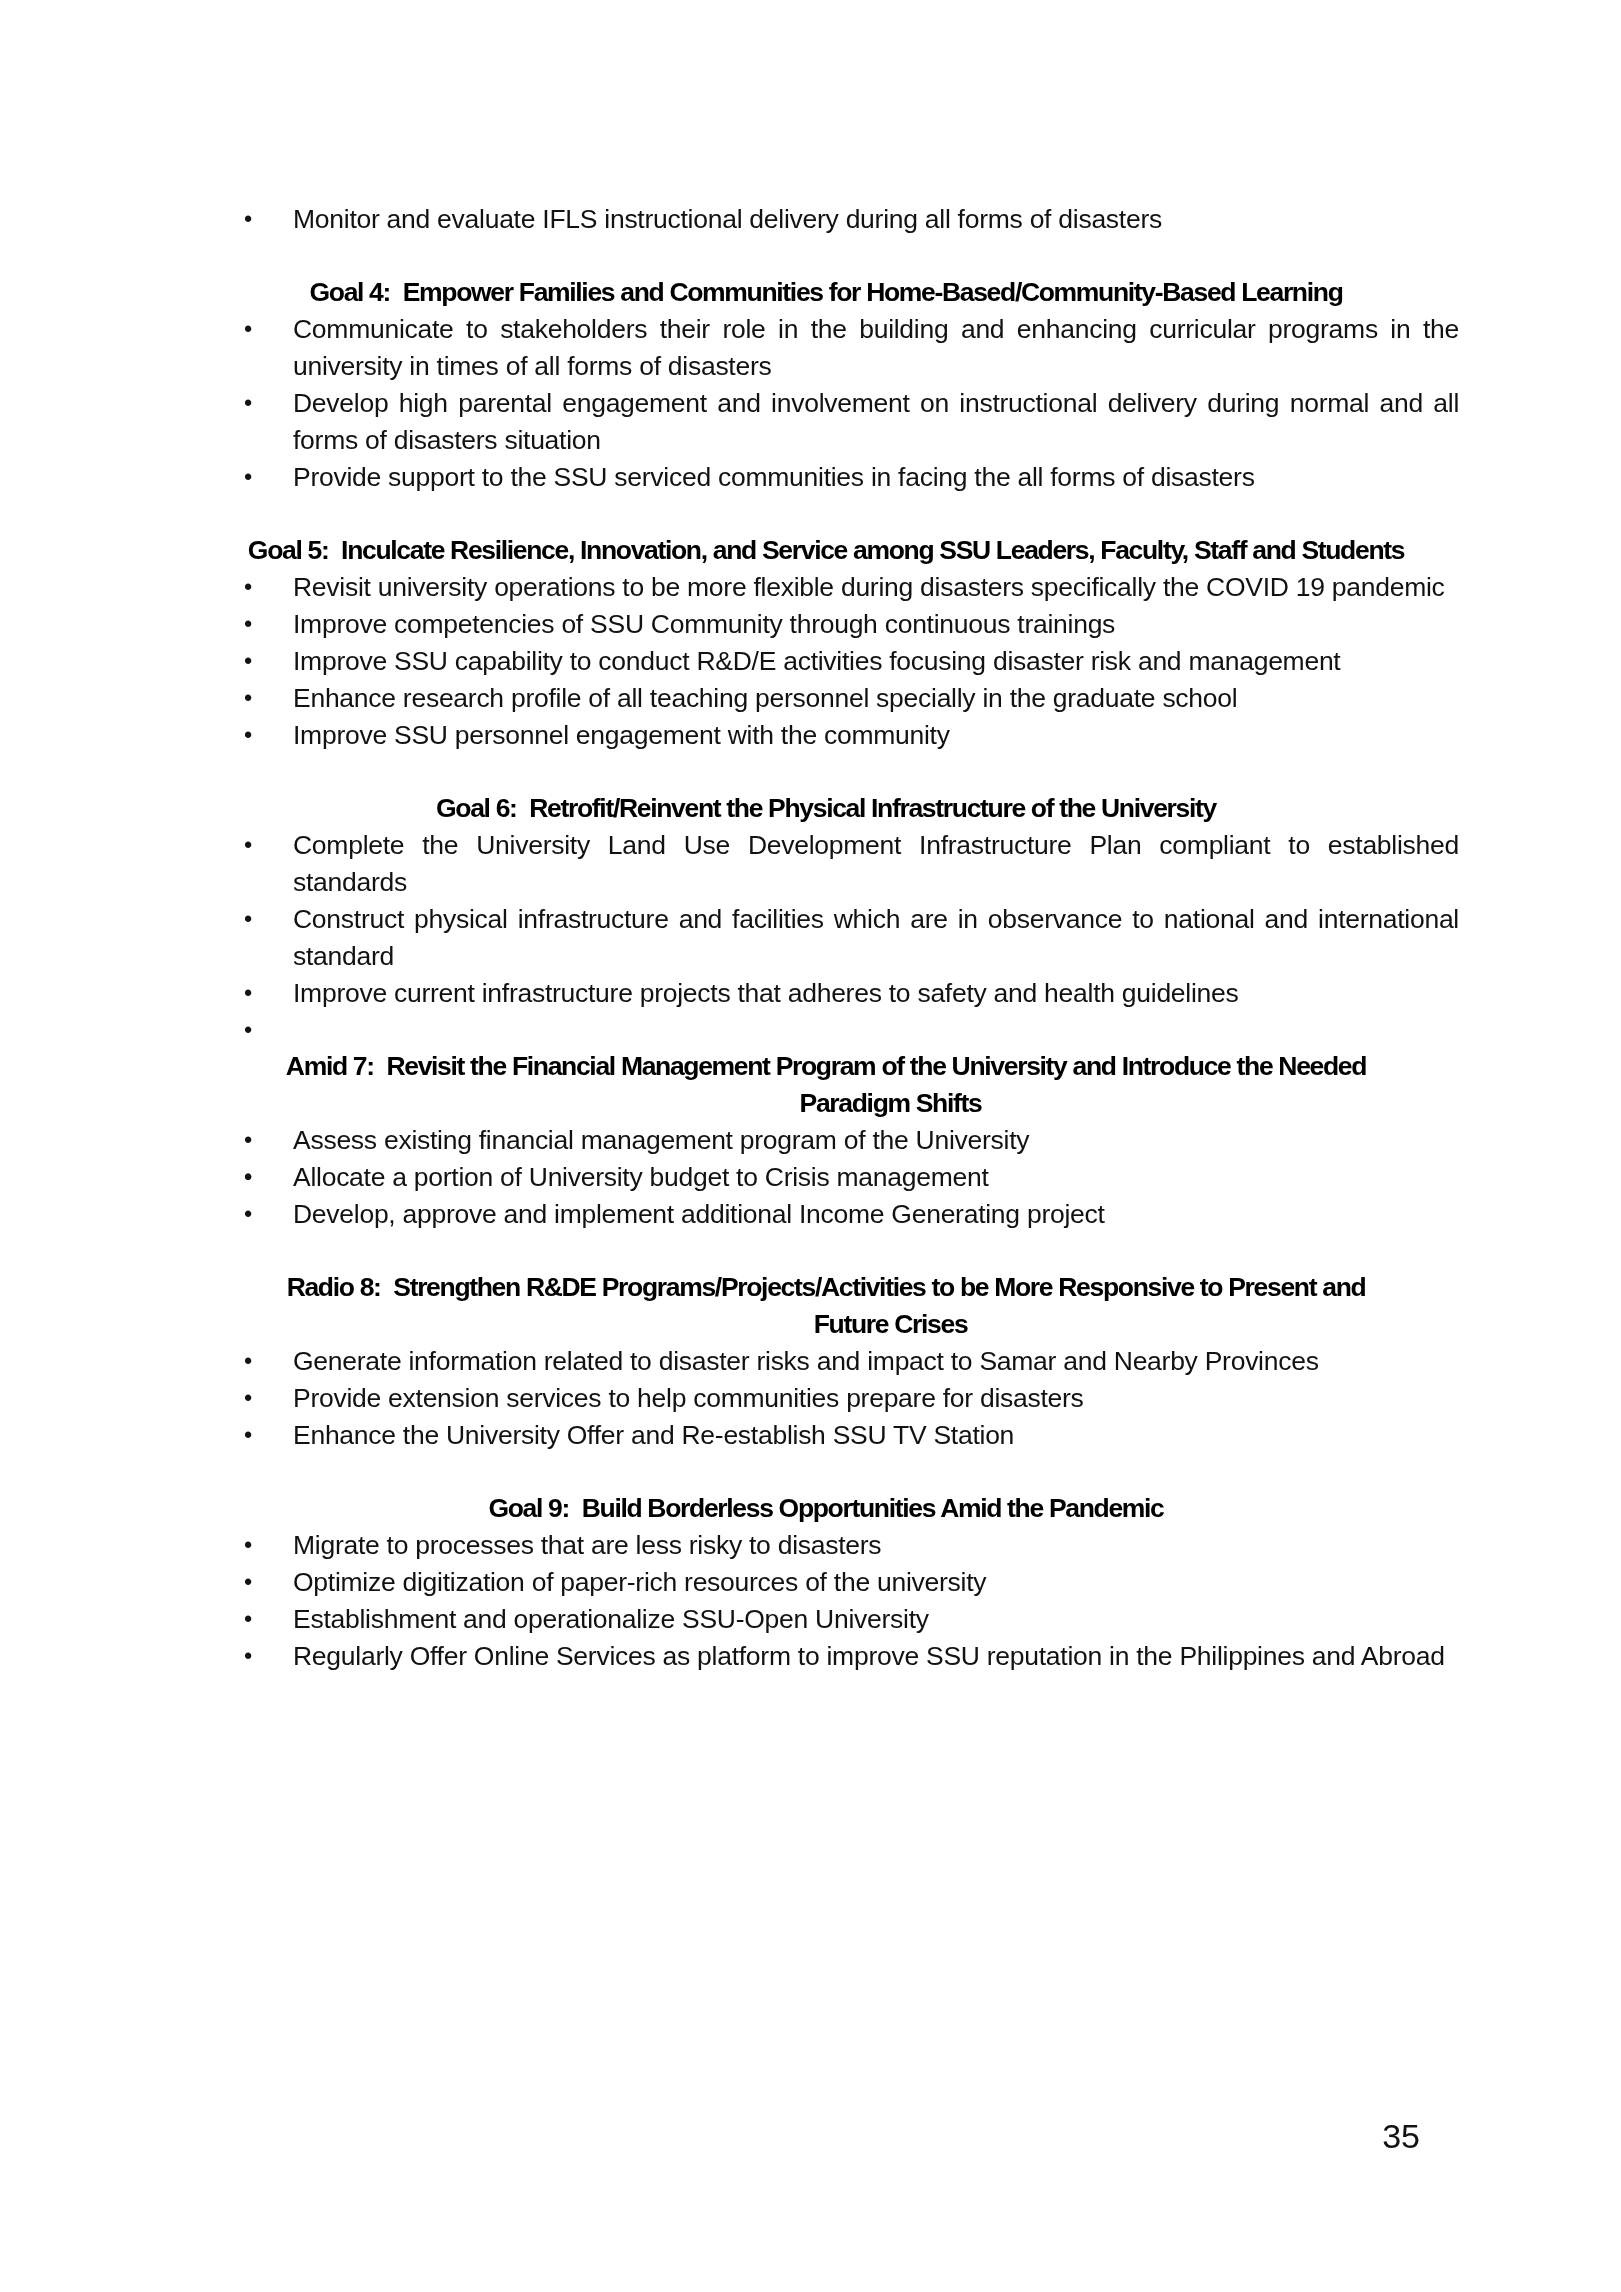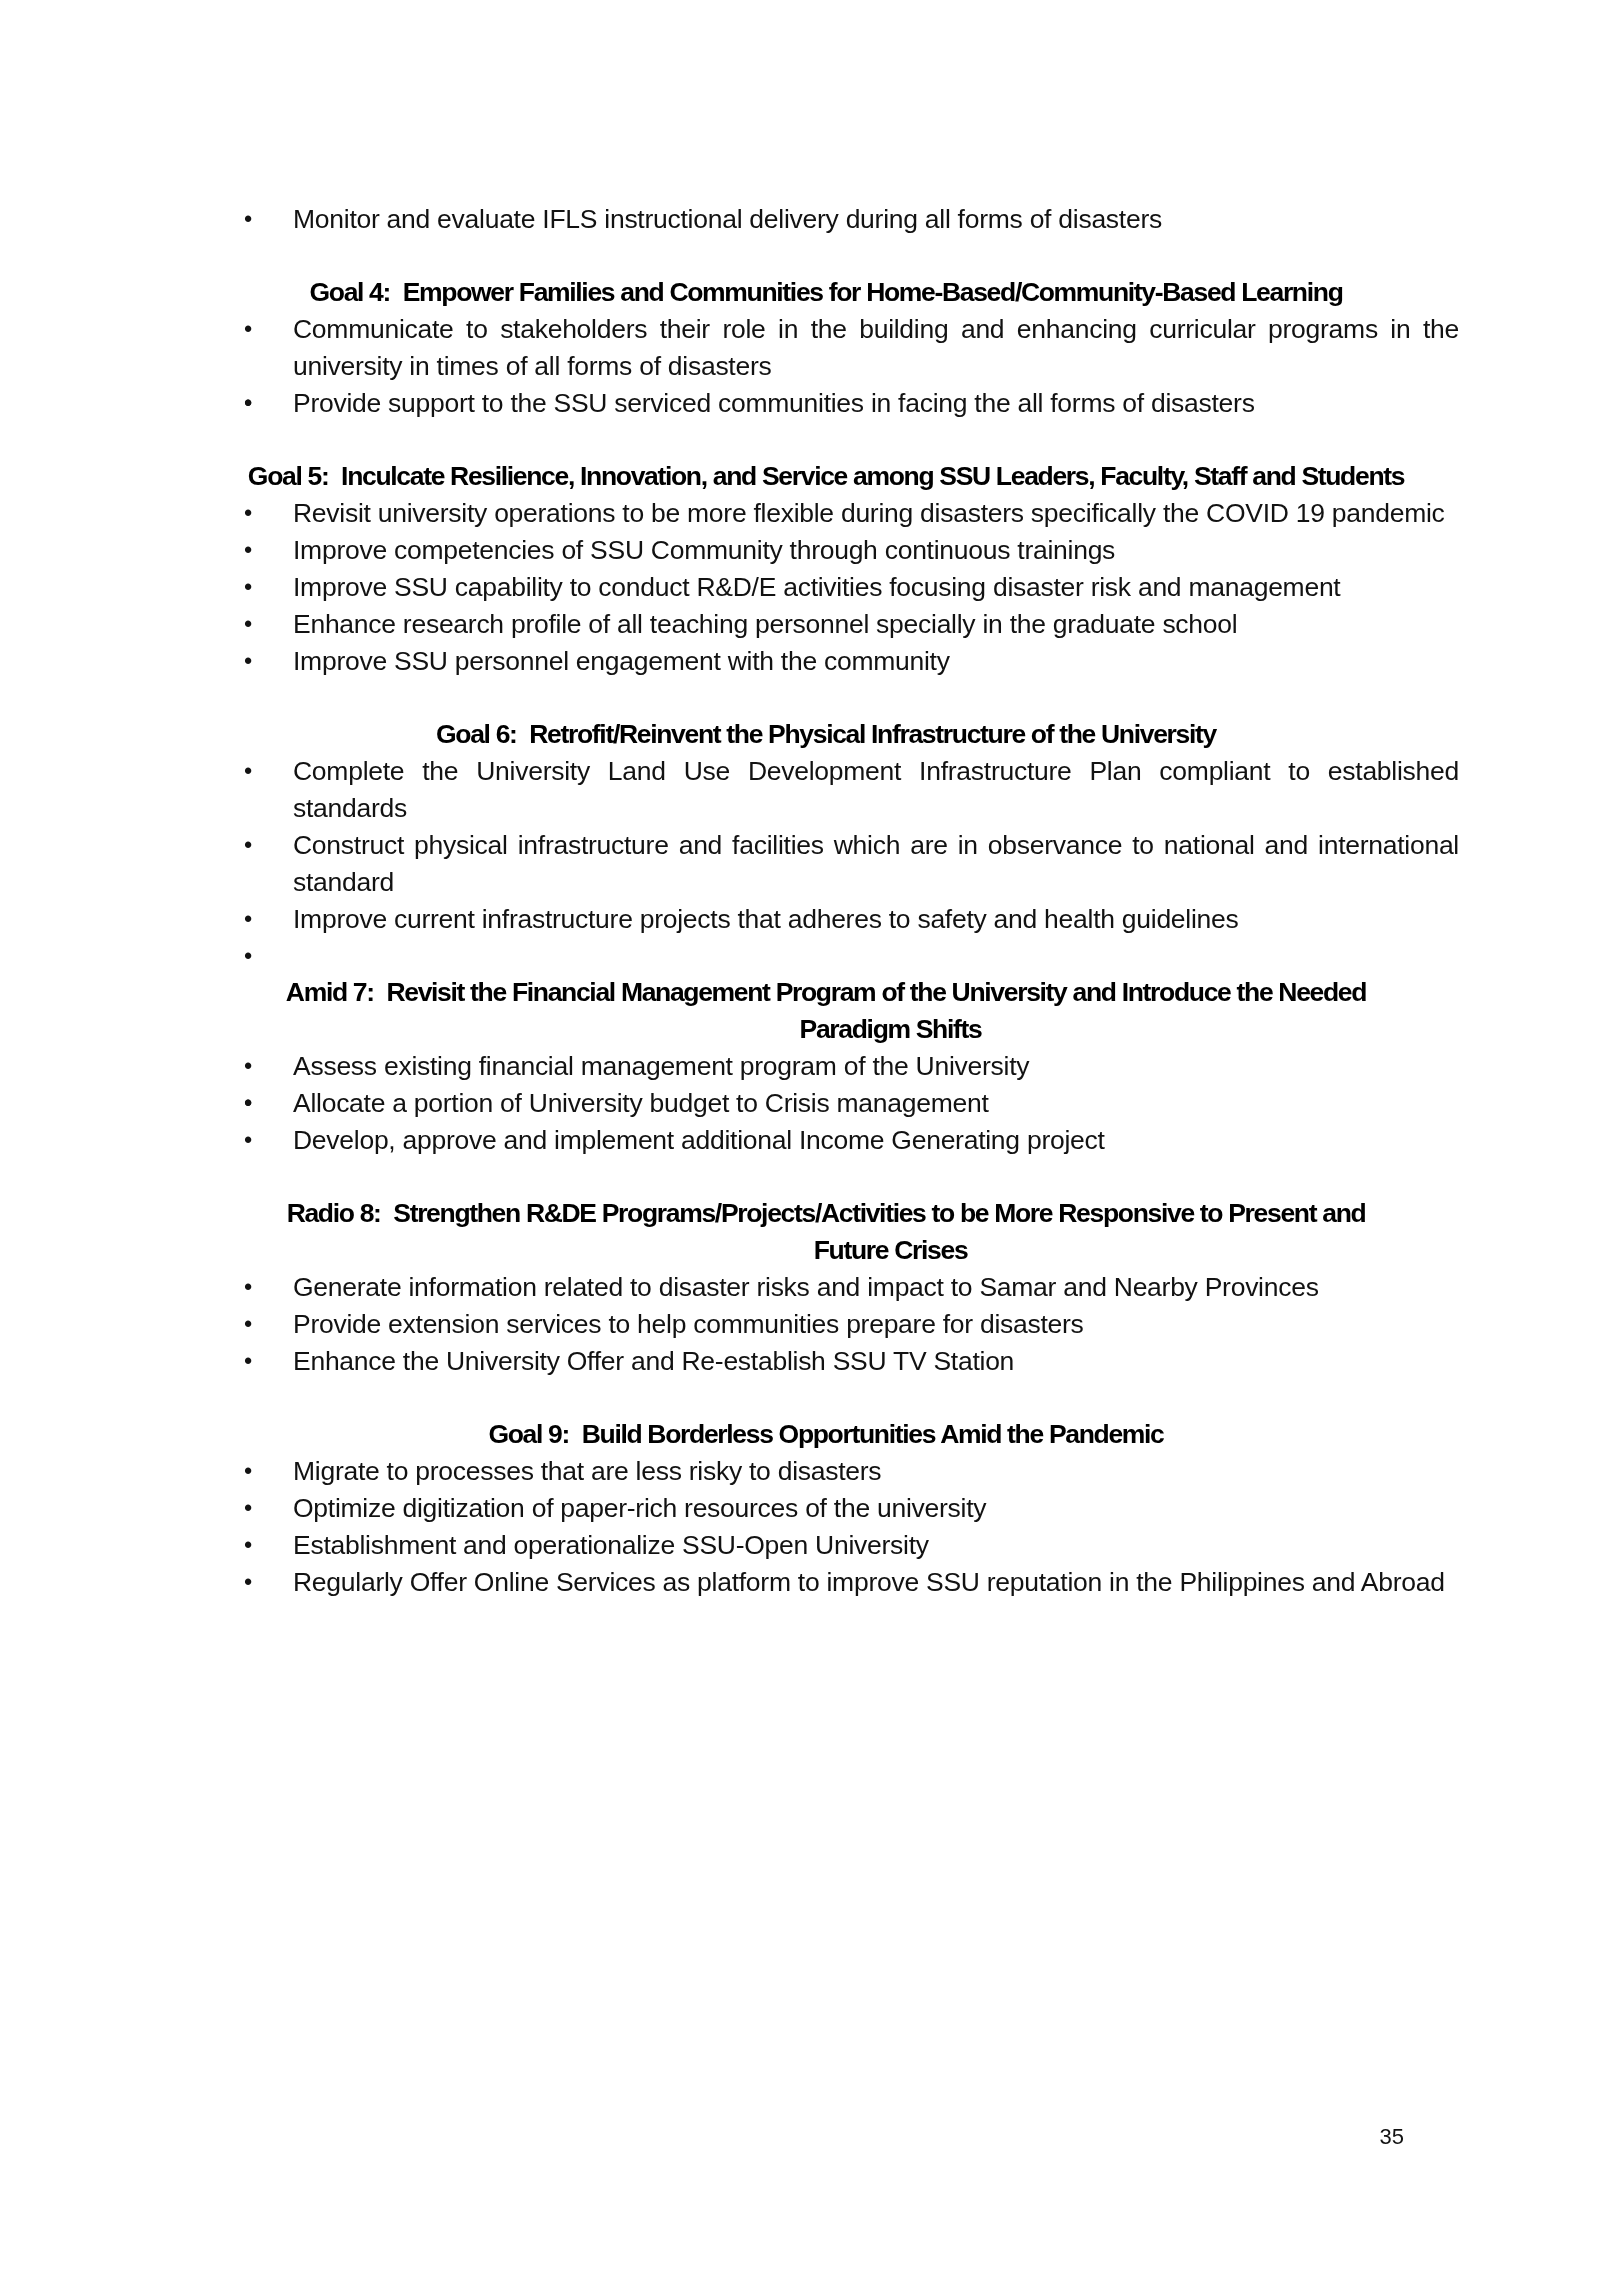--- a/index.html
+++ b/index.html
@@ -44,22 +44,22 @@
     letter-spacing: -0.05em;
     padding-left: 129px;
     text-indent: -129px;
     white-space: pre-line;
     text-align: center;
   }
   .goal-label { margin-right: 12.7px; }
   .page-number {
     position: absolute;
     top: 2118px;
-    right: 217px;
-    font-size: 22px;
+    right: 201px;
+    font-size: 34px;
     line-height: 37px;
     color: #121212;
   }
 </style>
 </head>
 <body>
 
 <div class="content">
 
   <ul class="bullet-list">
@@ -71,20 +71,21 @@
 
   <div class="goal-section">
     <div class="goal-heading"><span class="goal-label">Goal 4:</span><span class="goal-title">Empower Families and Communities for Home-Based/Community-Based Learning</span></div>
     <ul class="bullet-list">
       <li>
         <span class="bullet">•</span>
         <span>Communicate to stakeholders their role in the building and enhancing curricular programs in the university in times of all forms of disasters</span>
       </li>
       <li>
         <span class="bullet">•</span>
+        <span>Develop high parental engagement and involvement on instructional delivery during normal and all forms of disasters situation</span>
       </li>
       <li>
         <span class="bullet">•</span>
         <span>Provide support to the SSU serviced communities in facing the all forms of disasters</span>
       </li>
     </ul>
   </div>
 
   <div class="goal-section">
     <div class="goal-heading"><span class="goal-label">Goal 5:</span><span class="goal-title">Inculcate Resilience, Innovation, and Service among SSU Leaders, Faculty, Staff and Students</span></div>

